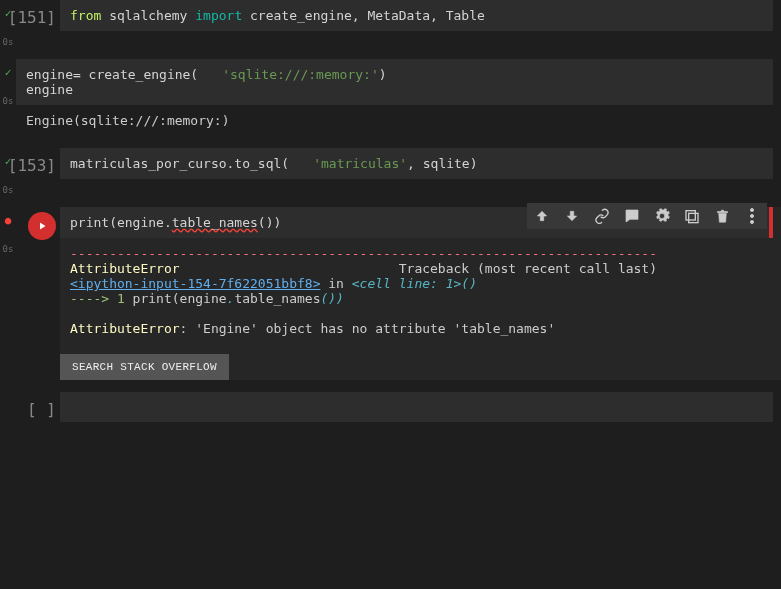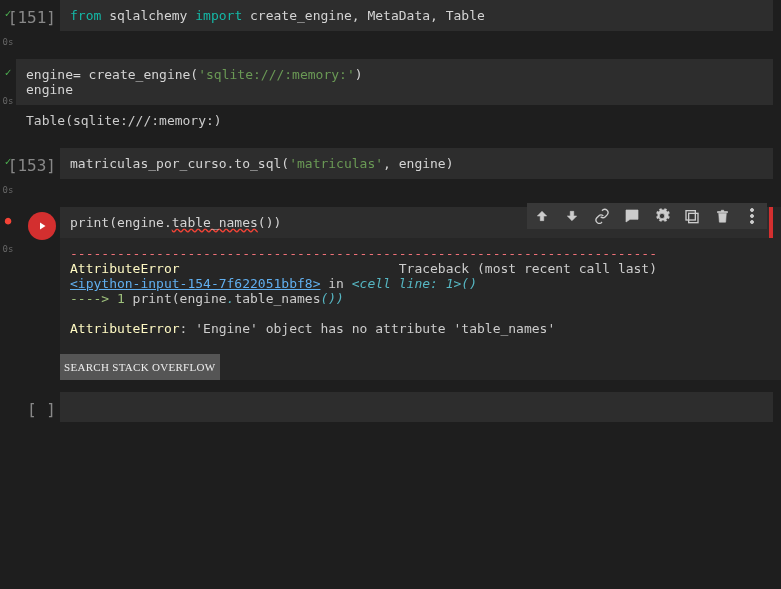--- a/index.html
+++ b/index.html
@@ -92,42 +92,42 @@
     padding: 8px 10px;
     white-space: pre;
     color: #ccc;
   }
   .output-err {
     padding: 8px 10px;
     white-space: pre-wrap;
     font-family: inherit;
   }
   
-  .kw { color: #14b8a6; }
+  .kw { color: #bef264; }
   .kw2 { color: #14b8a6; }
-  .str { color: #6a9955; }
+  .str { color: #6a9955; margin-left: 24px; }
   .squiggle {
     text-decoration: underline wavy #f44336;
     text-decoration-skip-ink: none;
   }
   
   .err-red { color: #fef9c3; }
   .err-dash { color: #f07178; }
   .err-link { color: #61afef; text-decoration: underline; }
   .err-green { color: #9ec07c; }
   .err-cyan { color: #56b6c2; font-style: italic; }
   .err-plain { color: #ccc; }
 
   .so-btn {
     background: #555;
     color: #eee;
     border: none;
-    padding: 7px 4px;
+    padding: 7px 12px;
     font-size: 11px;
-    font-family: Liberation Serif, serif;
+    font-family: Liberation Mono, monospace;
     cursor: pointer;
     margin-top: 10px;
     letter-spacing: 0.3px;
   }
 
   .toolbar {
     position: absolute;
     top: -4px;
     right: 14px;
     background: #383838;
@@ -169,32 +169,32 @@
 </div>
 
 <div class="cell">
   <div class="gutter">
     <span class="status-check">✓</span>
     <span class="status-time">0s</span>
   </div>
   <div class="content">
     <div class="code-input"><span>engine= create_engine(</span><span class="str">'sqlite:///:memory:'</span><span>)</span>
 <span>engine</span></div>
-    <div class="output">Table(sqlite:///:memory:)</div>
+    <div class="output">Engine(sqlite:///:memory:)</div>
   </div>
 </div>
 
 <div class="cell">
   <div class="gutter">
     <span class="status-check">✓</span>
     <span class="status-time">0s</span>
   </div>
   <div class="prompt">[153]</div>
   <div class="content">
-    <div class="code-input"><span>matriculas_por_curso.to_sql(</span><span class="str">'matriculas'</span><span>, engine)</span></div>
+    <div class="code-input"><span>matriculas_por_curso.to_sql(</span><span class="str">'matriculas'</span><span>, sqlite)</span></div>
   </div>
 </div>
 
 <div class="cell active-cell" style="position:relative;">
   <div class="toolbar">
     <span class="tb-icon">
         <svg width="14" height="14" viewBox="0 0 24 24">
           <path d="M12 4l-8 8h5v8h6v-8h5z"></path>
         </svg>
       </span>

